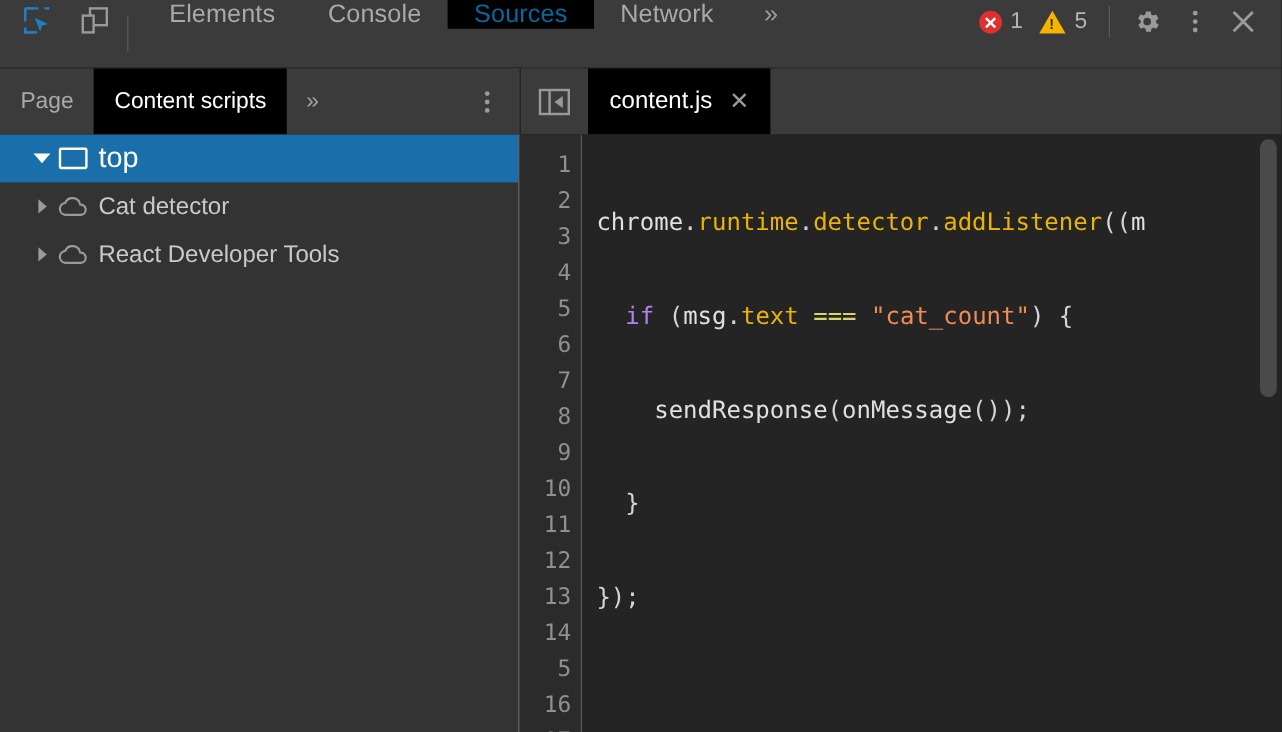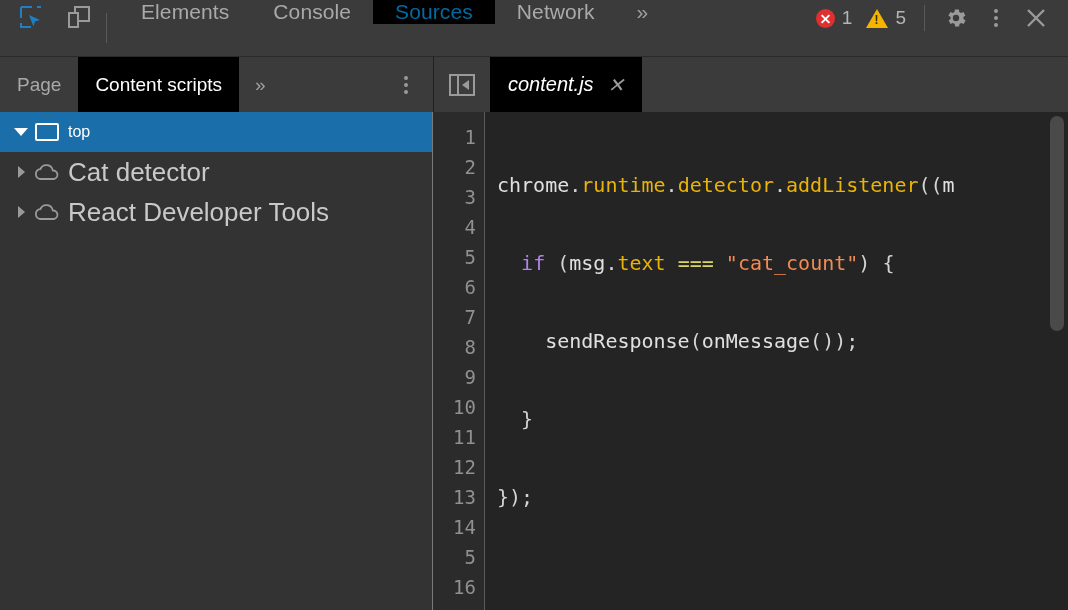--- a/index.html
+++ b/index.html
@@ -103,21 +103,20 @@
     padding: 0 16px; color: #a0a0a0; font-size: 19px; cursor: pointer;
   }
   .nav-kebab { margin-left: auto; display: flex; align-items: center; padding-right: 16px; }
 
   .editor-tabbar {
     flex: 1;
     background: #3b3b3b;
     display: flex; align-items: stretch;
     border-top: 1px solid #2a2a2a;
     border-left: 1px solid #202020;
-    font-style: italic;
   }
   .panel-toggle {
     display: flex; align-items: center; justify-content: center;
     width: 56px; cursor: pointer;
   }
   .ftab {
     display: flex; align-items: center; gap: 14px;
     padding: 0 18px;
     background: #000; color: #fff;
     font-size: 20px; cursor: pointer; white-space: nowrap;
@@ -131,28 +130,28 @@
   .nav-panel {
     width: 433px;
     background: #333333;
     border-right: 1px solid #797979;
     overflow: hidden;
     position: relative;
   }
   .tree-row {
     height: 40px;
     display: flex; align-items: center;
-    padding-left: 10px;
-    font-size: 16px;
+    padding-left: 24px;
+    font-size: 24px;
     color: #c9c9c9;
     cursor: pointer;
     white-space: nowrap;
   }
   .tree-row.selected { background: #1a6fab; color: #ffffff; }
-  .tree-row.child { font-size: 26px; text-align: center; }
+  .tree-row.child { font-size: 20px; text-align: center; }
   .twisty {
     width: 22px; display: flex; align-items: center; justify-content: center;
     flex: 0 0 22px;
   }
   .tri-down { width: 0;height:0;border-left:7px solid transparent;border-right:7px solid transparent;border-top:8px solid #ffffff; }
   .tri-right { width: 0;height:0;border-top:6px solid transparent;border-bottom:6px solid transparent;border-left:7px solid #9a9a9a; }
   .node-icon { width: 30px; display:flex; align-items:center; justify-content:center; flex: 0 0 30px; }
   .frame-box { width: 24px; height: 18px; border: 2.5px solid #ffffff; border-radius: 2px; }
   .node-label { margin-left: 6px; }
 

